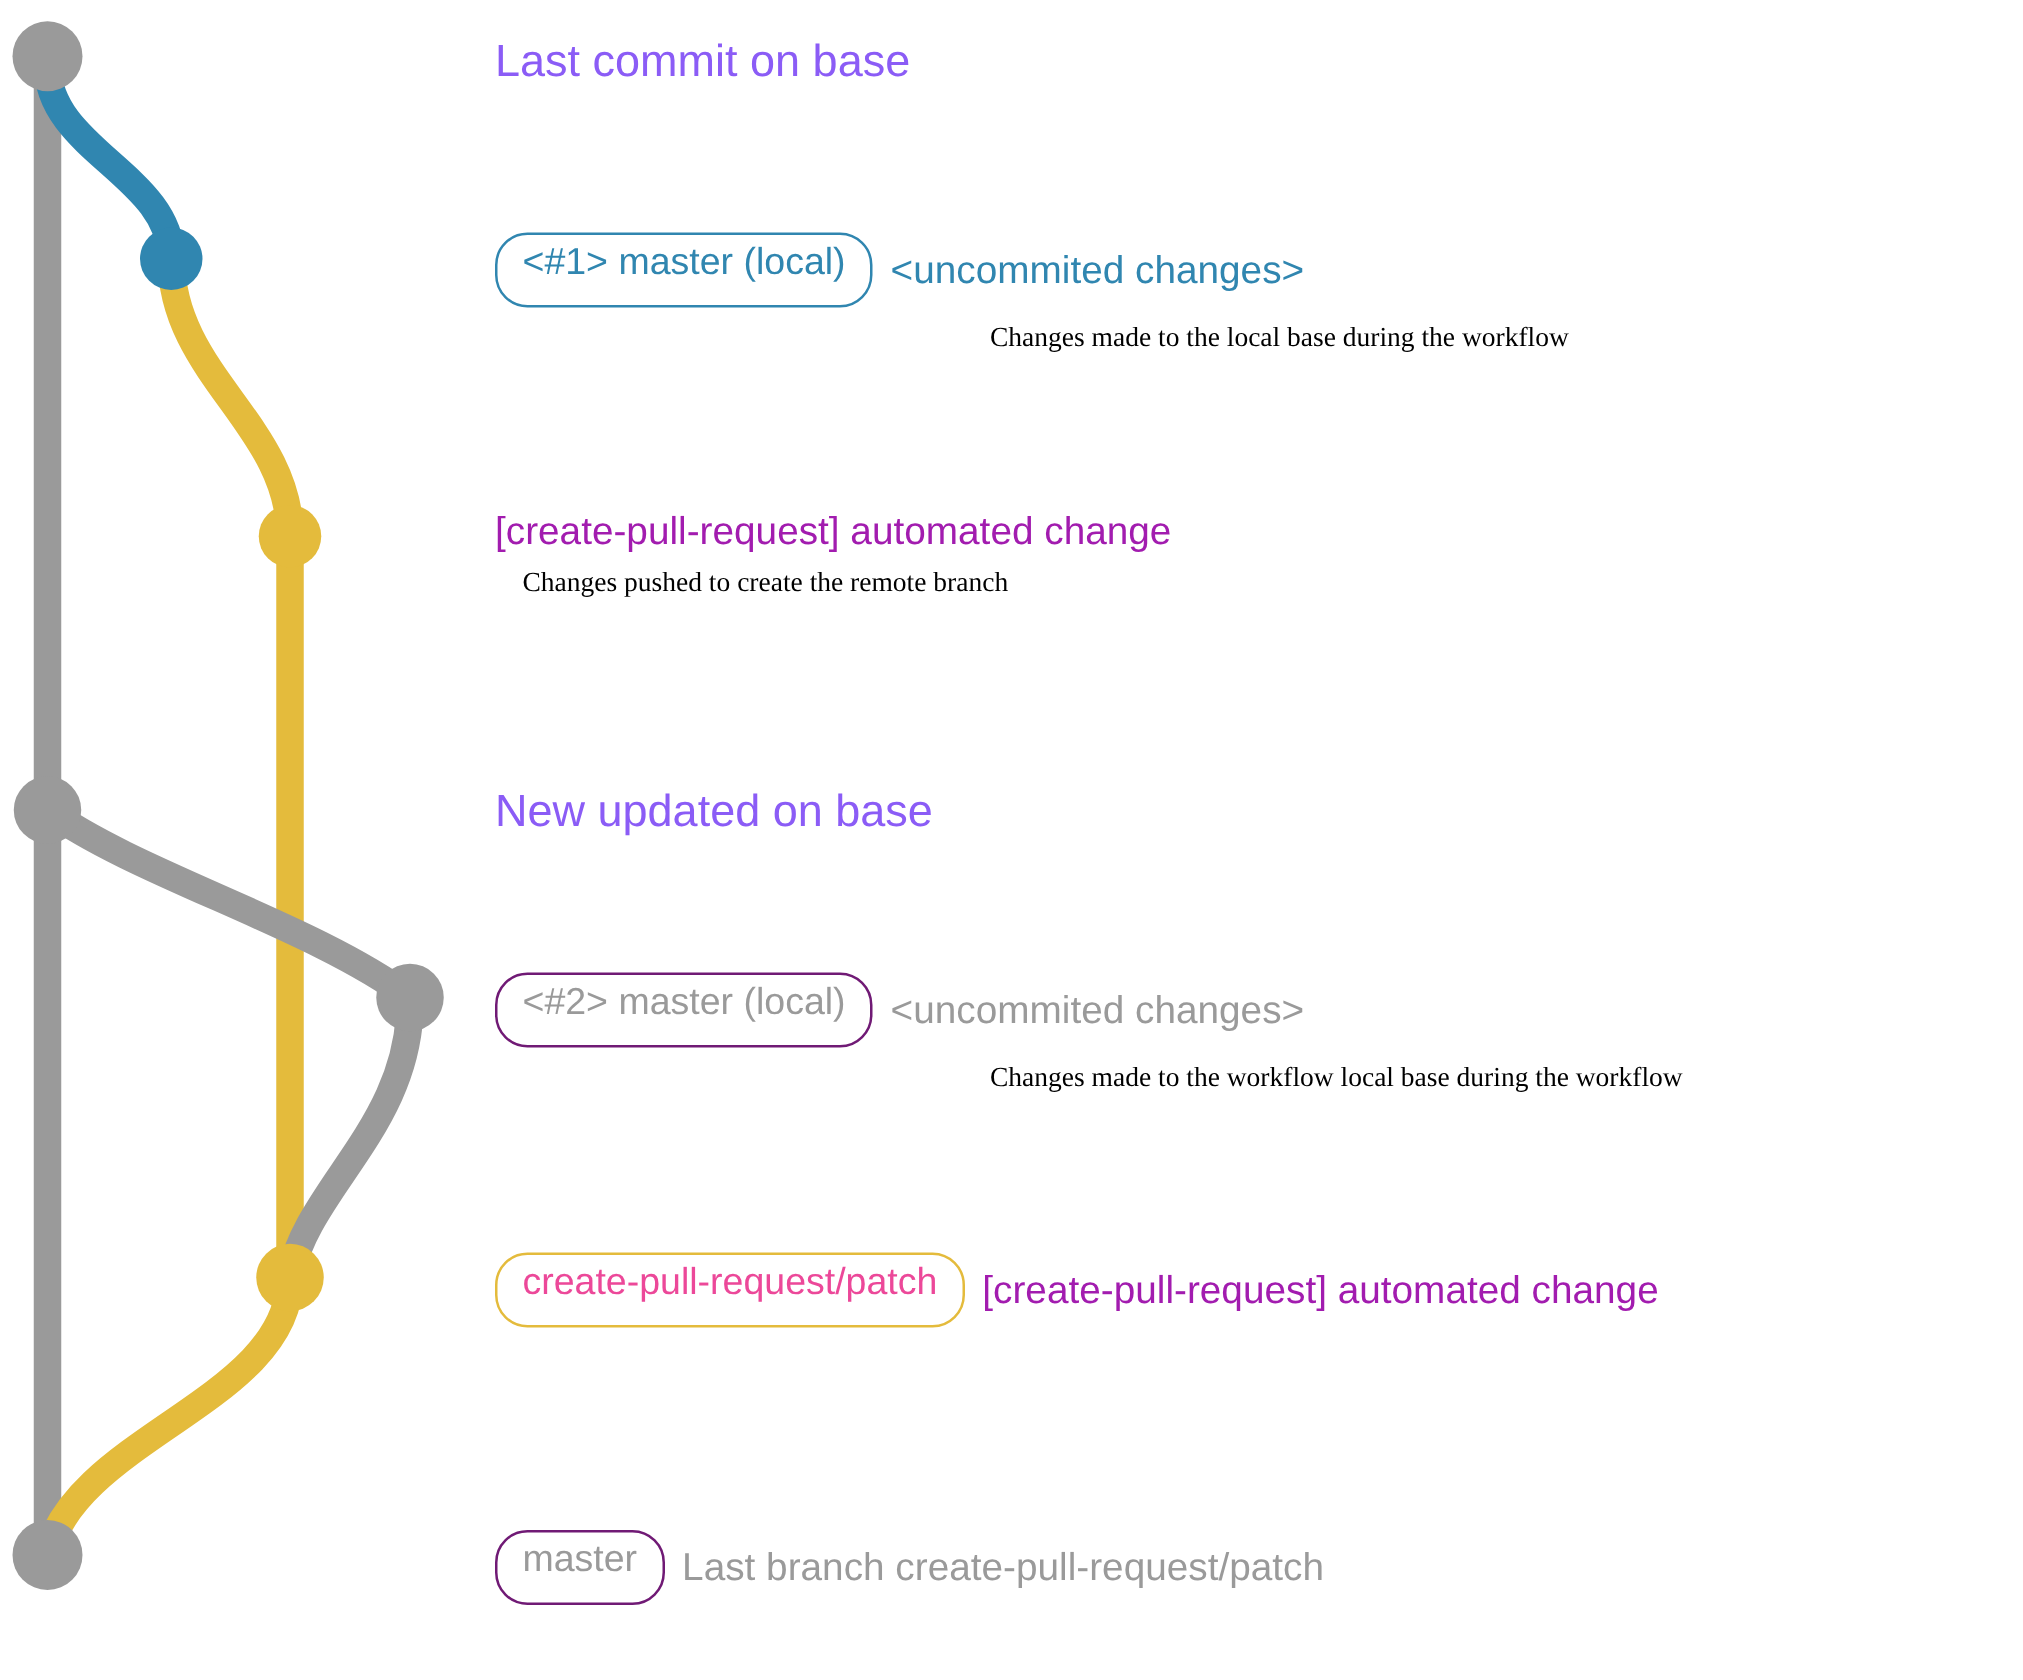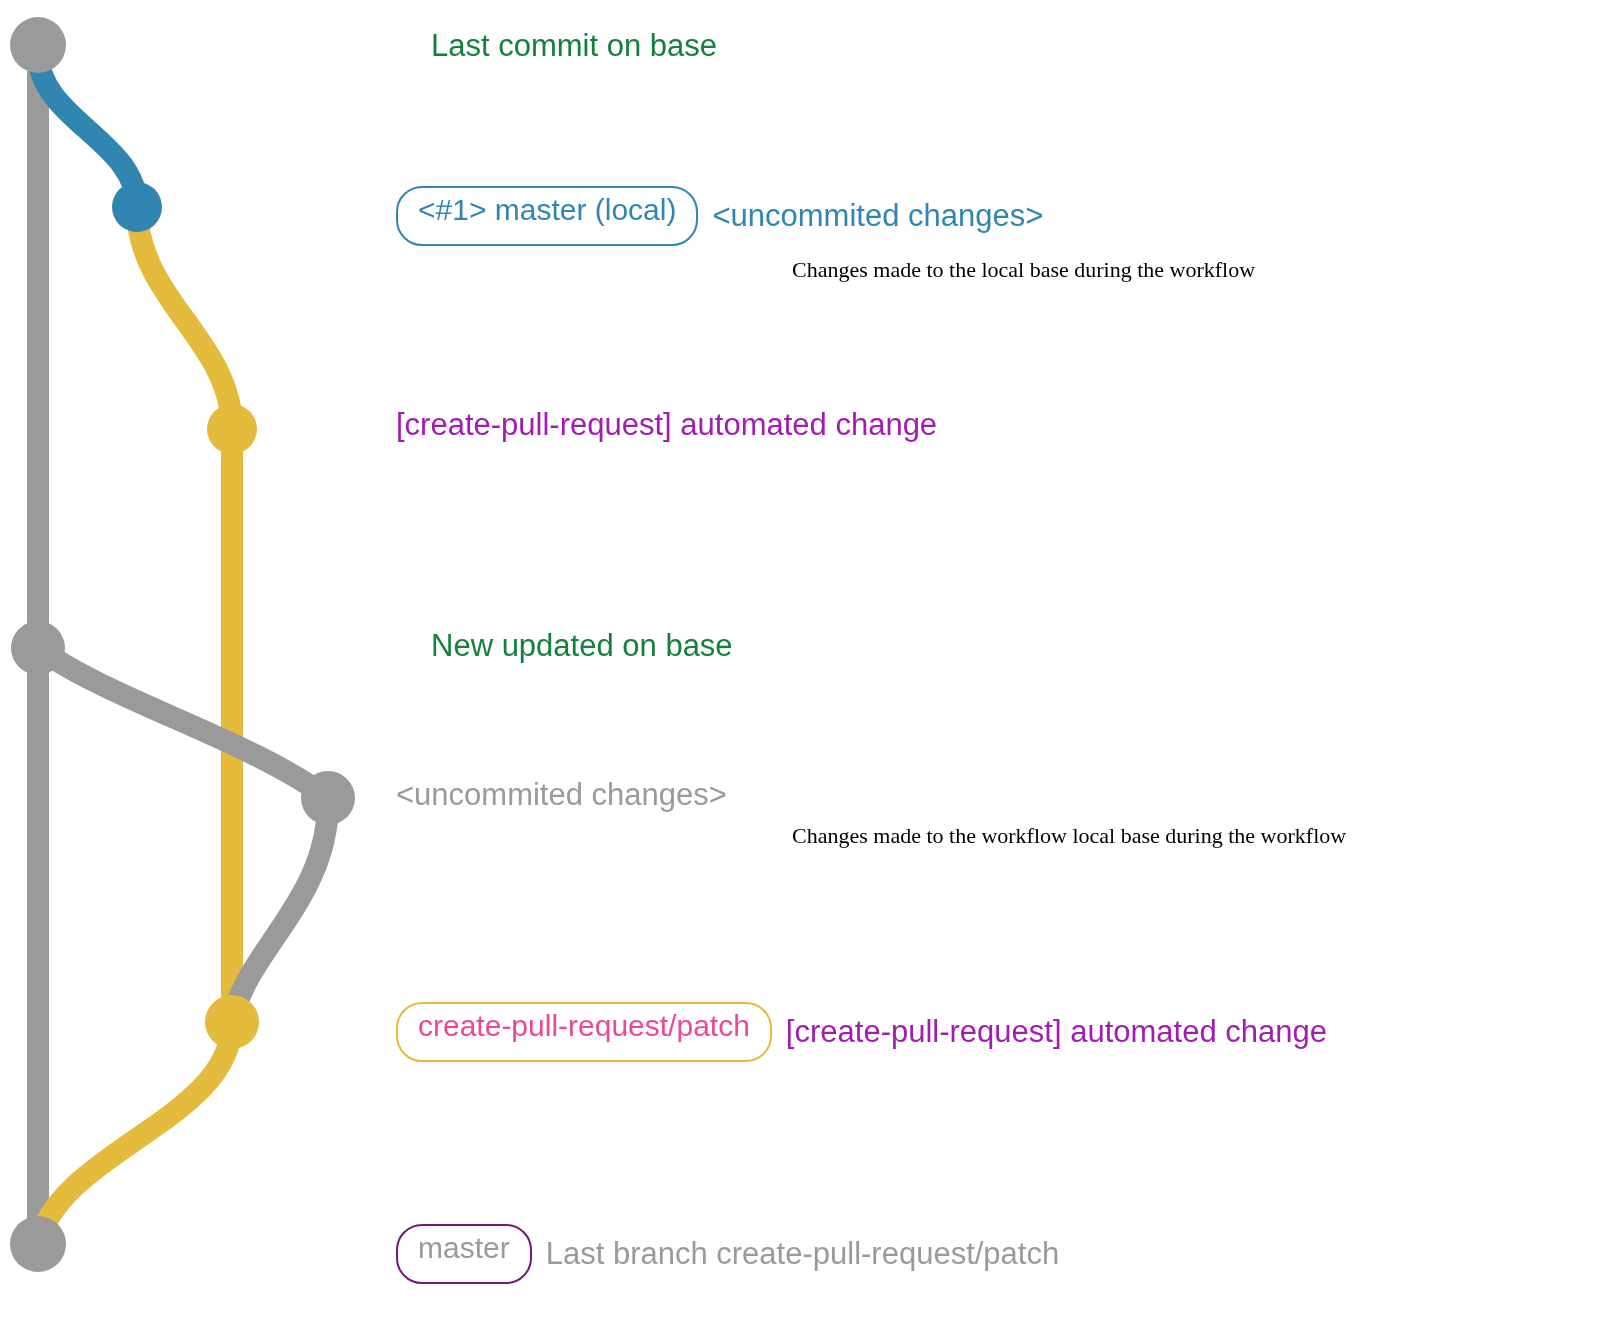--- a/index.html
+++ b/index.html
@@ -67,24 +67,23 @@
   .subject.gray  { color: #9a9a9a; }
   .desc {
     font-family: "Liberation Serif", serif;
     font-size: 22px;
     line-height: 1.1;
     color: #000000;
     white-space: nowrap;
     margin-top: 12px;
   }
   .plain-title {
-    font-size: 31px;
-    color: #15803d;
+    font-size: 36px;
+    color: #8b5cf6;
     white-space: nowrap;
-    margin-left: 35px;
   }
 </style>
 </head>
 <body>
 
 <div id="page">
 
   <svg id="graph" viewBox="0 0 400 1344" width="400" height="1344">
     <g fill="none" stroke-linecap="round" stroke-linejoin="round" stroke-width="22">
 
@@ -130,34 +129,36 @@
       </div>
       <div class="desc" style="margin-left: 396px;">Changes made to the local base during the workflow</div>
     </div>
   </div>
 
   <div class="row" style="top: 408px;">
     <div class="row-inner">
       <div class="headline">
         <span class="subject yellow">[create-pull-request] automated change</span>
       </div>
+      <div class="desc" style="margin-left: 22px;">Changes pushed to create the remote branch</div>
     </div>
   </div>
 
   <div class="row" style="top: 628px;">
     <div class="row-inner">
       <div class="headline">
         <span class="plain-title">New updated on base</span>
       </div>
     </div>
   </div>
 
   <div class="row" style="top: 778px;">
     <div class="row-inner">
       <div class="headline">
+        <span class="badge">&lt;#2&gt; master (local)</span>
         <span class="subject gray">&lt;uncommited changes&gt;</span>
       </div>
       <div class="desc" style="margin-left: 396px;">Changes made to the workflow local base during the workflow</div>
     </div>
   </div>
 
   <div class="row" style="top: 1002px;">
     <div class="row-inner">
       <div class="headline">
         <span class="badge yellow">create-pull-request/patch</span>

